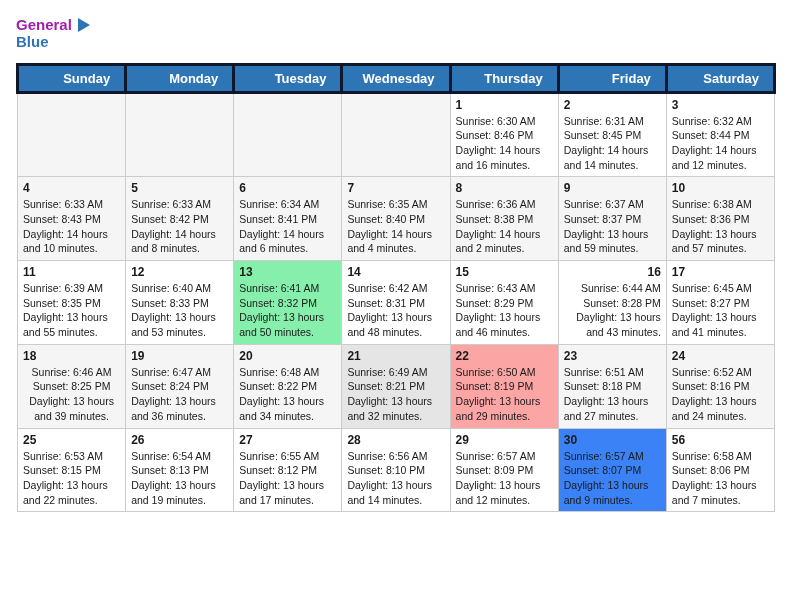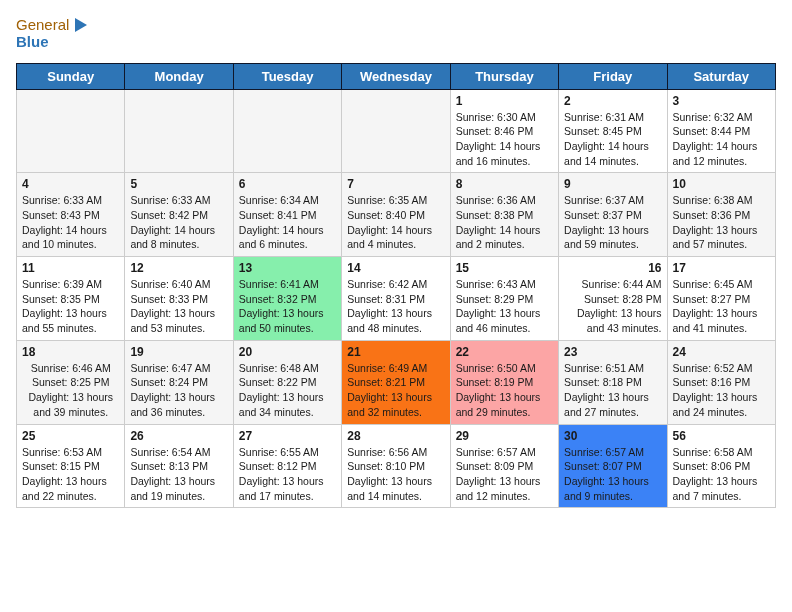--- a/index.html
+++ b/index.html
@@ -35,25 +35,25 @@
       color: #1a1a1a;
     }
     .calendar {
       width: 100%;
       border-collapse: collapse;
       border: 1px solid #ccc;
     }
     .calendar th {
       background: #2e75b6;
       color: #fff;
-      text-align: center;
+      text-align: right;
       padding: 5px 14px;
       font-size: 13px;
       font-weight: bold;
-      border: 1px solid #0f172a;
+      border: 3px solid #0f172a;
     }
     .calendar td {
       vertical-align: top;
       padding: 4px 5px;
       border: 1px solid #ccc;
       width: 14.28%;
       min-height: 90px;
       font-size: 10.5px;
       color: #1a1a1a;
       background: #fff;
@@ -78,21 +78,21 @@
       background: #f5f5f5 !important;
     }
   </style>
 </head>
 <body>
 
 <div class="header">
   <div class="logo">
 <div style="line-height:1.1">
   <div style="display:flex;align-items:center;gap:2px">
-    <span style="font-size:15px;font-weight:normal;color:#a16207;">General</span>
+    <span style="font-size:15px;font-weight:bold;color:#a21caf;">General</span>
     <svg width="18" height="18" viewBox="0 0 18 18">
       <polygon points="4,2 16,9 4,16" fill="#2e75b6"></polygon>
     </svg>
   </div>
   <div style="font-size:15px;font-weight:bold;color:#2e75b6;">Blue</div>
 </div>
 </div>
   <div class="title-block">
     <div class="month-title"></div>
     <div class="location"></div>
@@ -256,21 +256,21 @@
 Daylight: 13 hours
 and 36 minutes.</div>
         </td>
         <td style="background: rgb(245, 245, 245);">
           <div class="day-number">20</div>
           <div class="day-detail" style="white-space: pre-line;">Sunrise: 6:48 AM
 Sunset: 8:22 PM
 Daylight: 13 hours
 and 34 minutes.</div>
         </td>
-        <td style="background: #f97316;">
+        <td style="background: #e5e5e5;">
           <div class="day-number">21</div>
           <div class="day-detail" style="white-space: pre-line;">Sunrise: 6:49 AM
 Sunset: 8:21 PM
 Daylight: 13 hours
 and 32 minutes.</div>
         </td>
         <td style="background: #fca5a5;">
           <div class="day-number">22</div>
           <div class="day-detail" style="white-space: pre-line;">Sunrise: 6:50 AM
 Sunset: 8:19 PM

